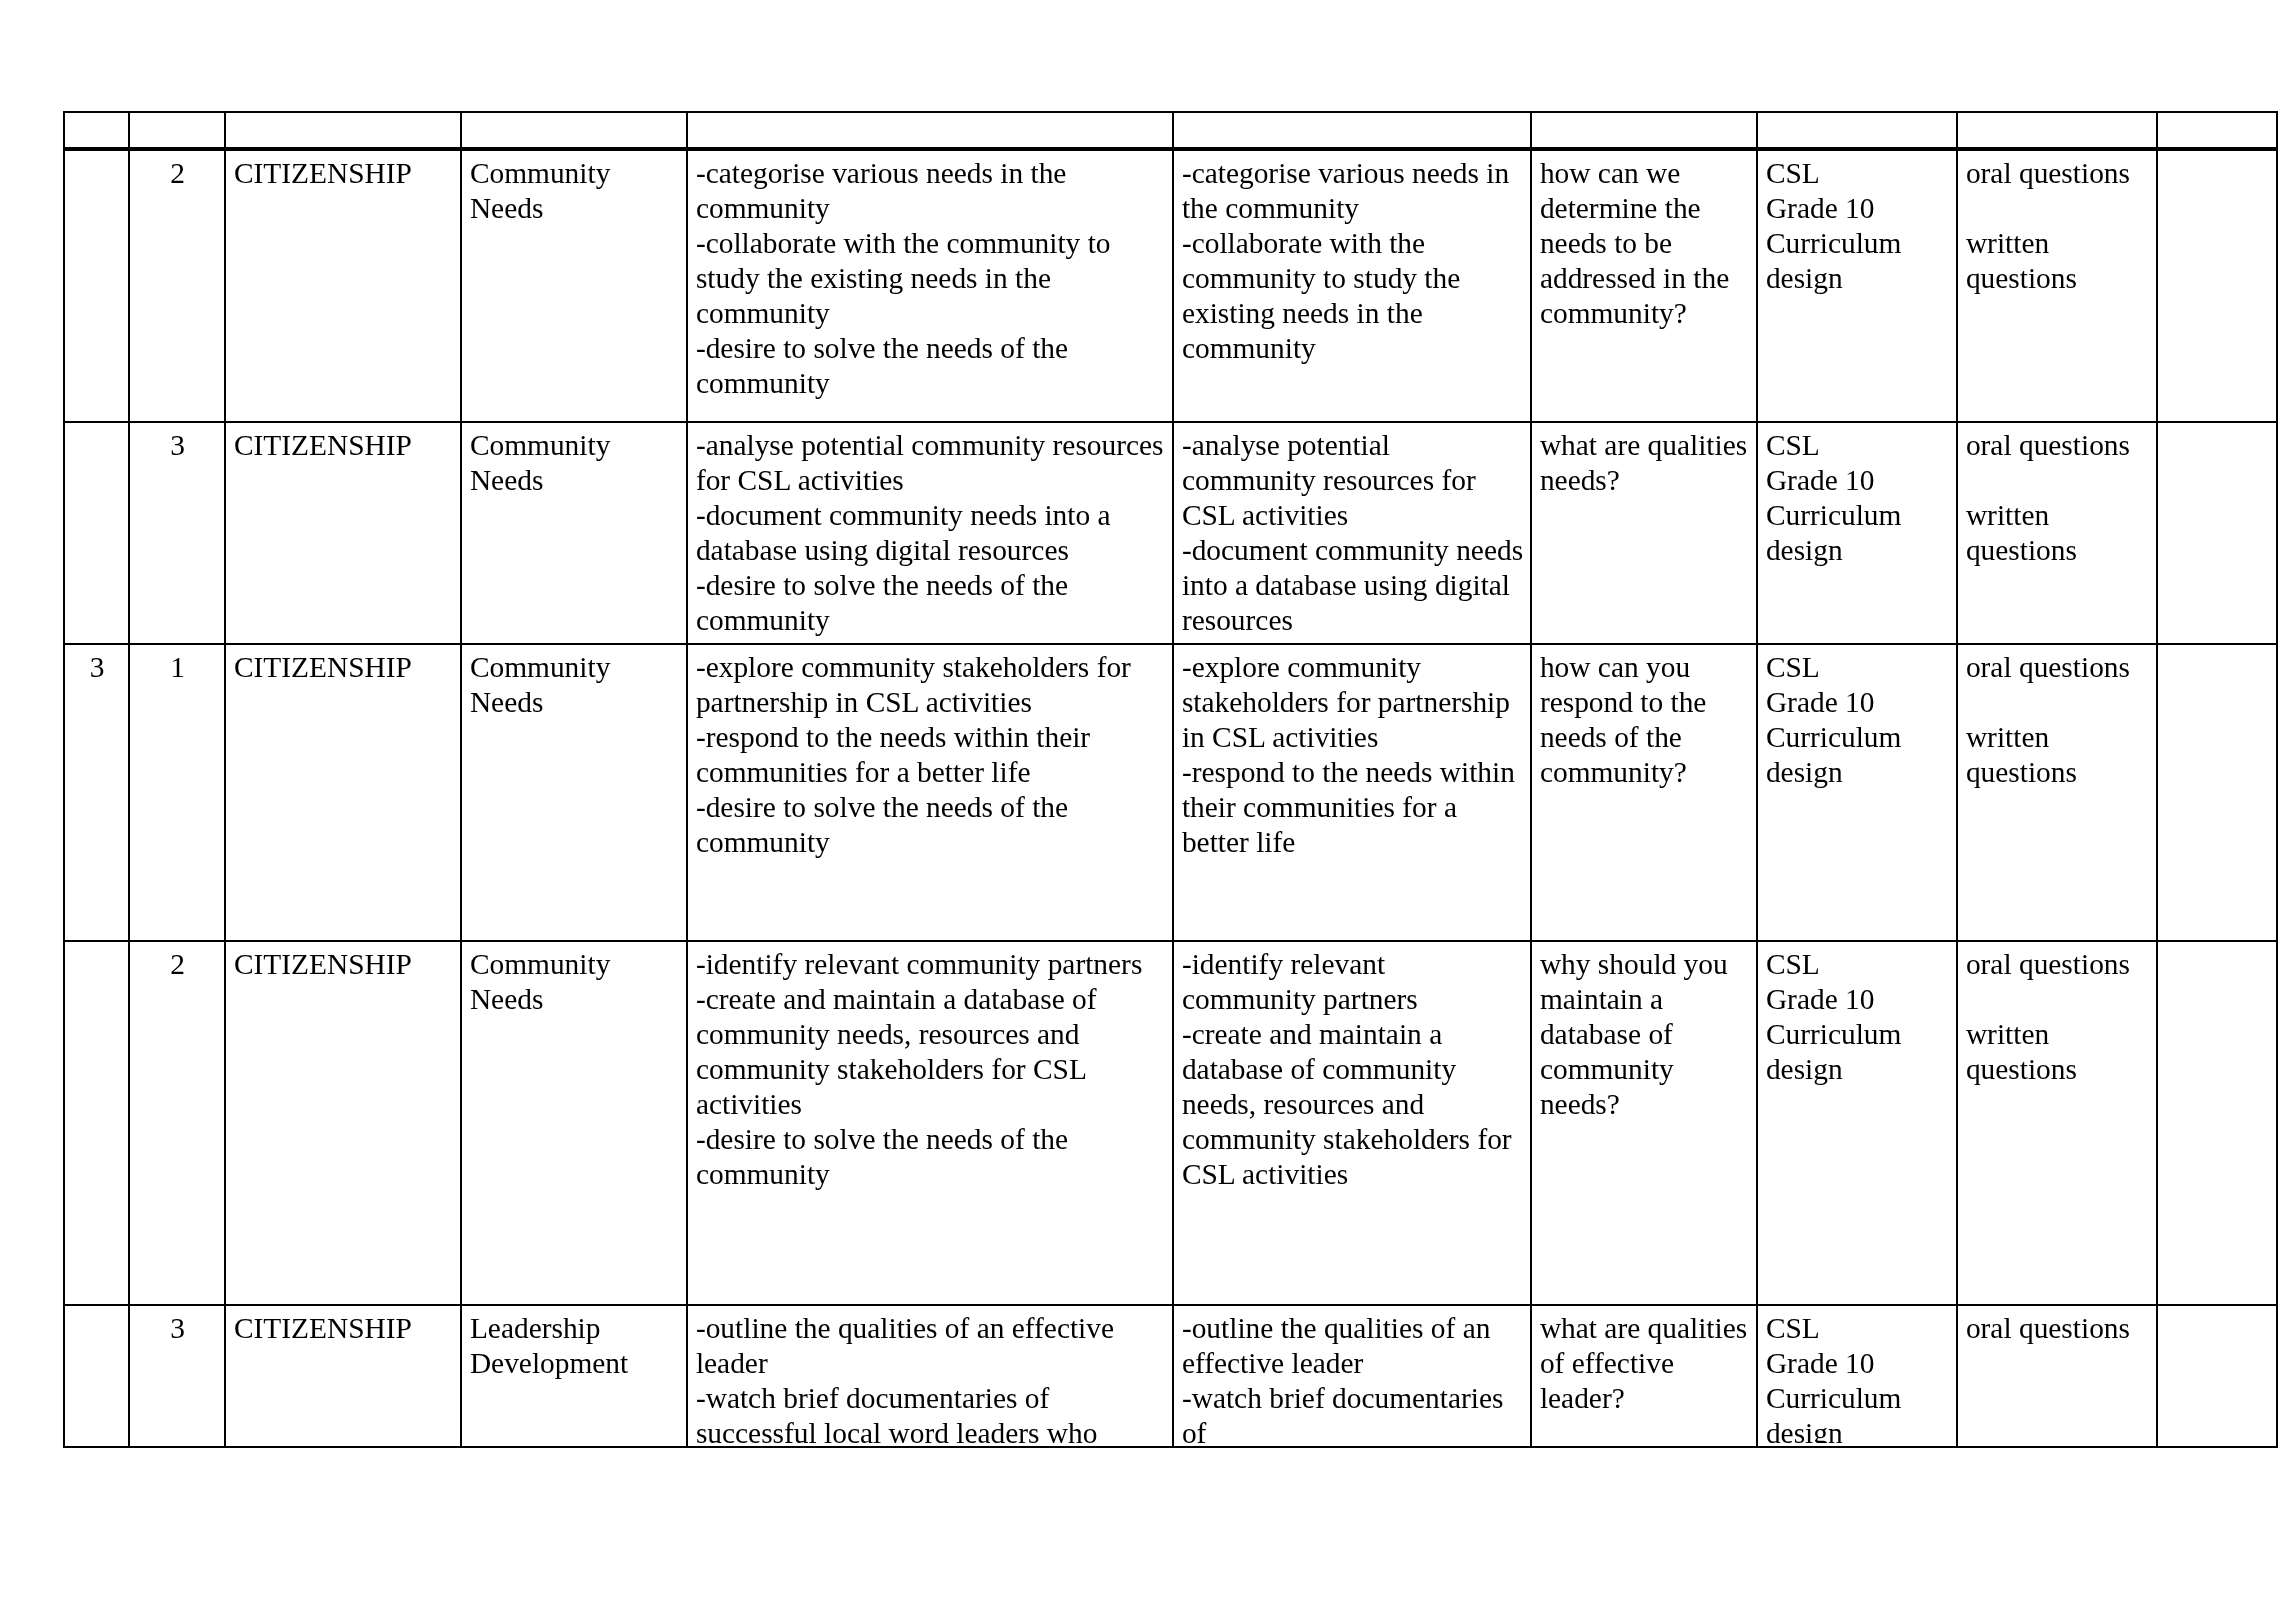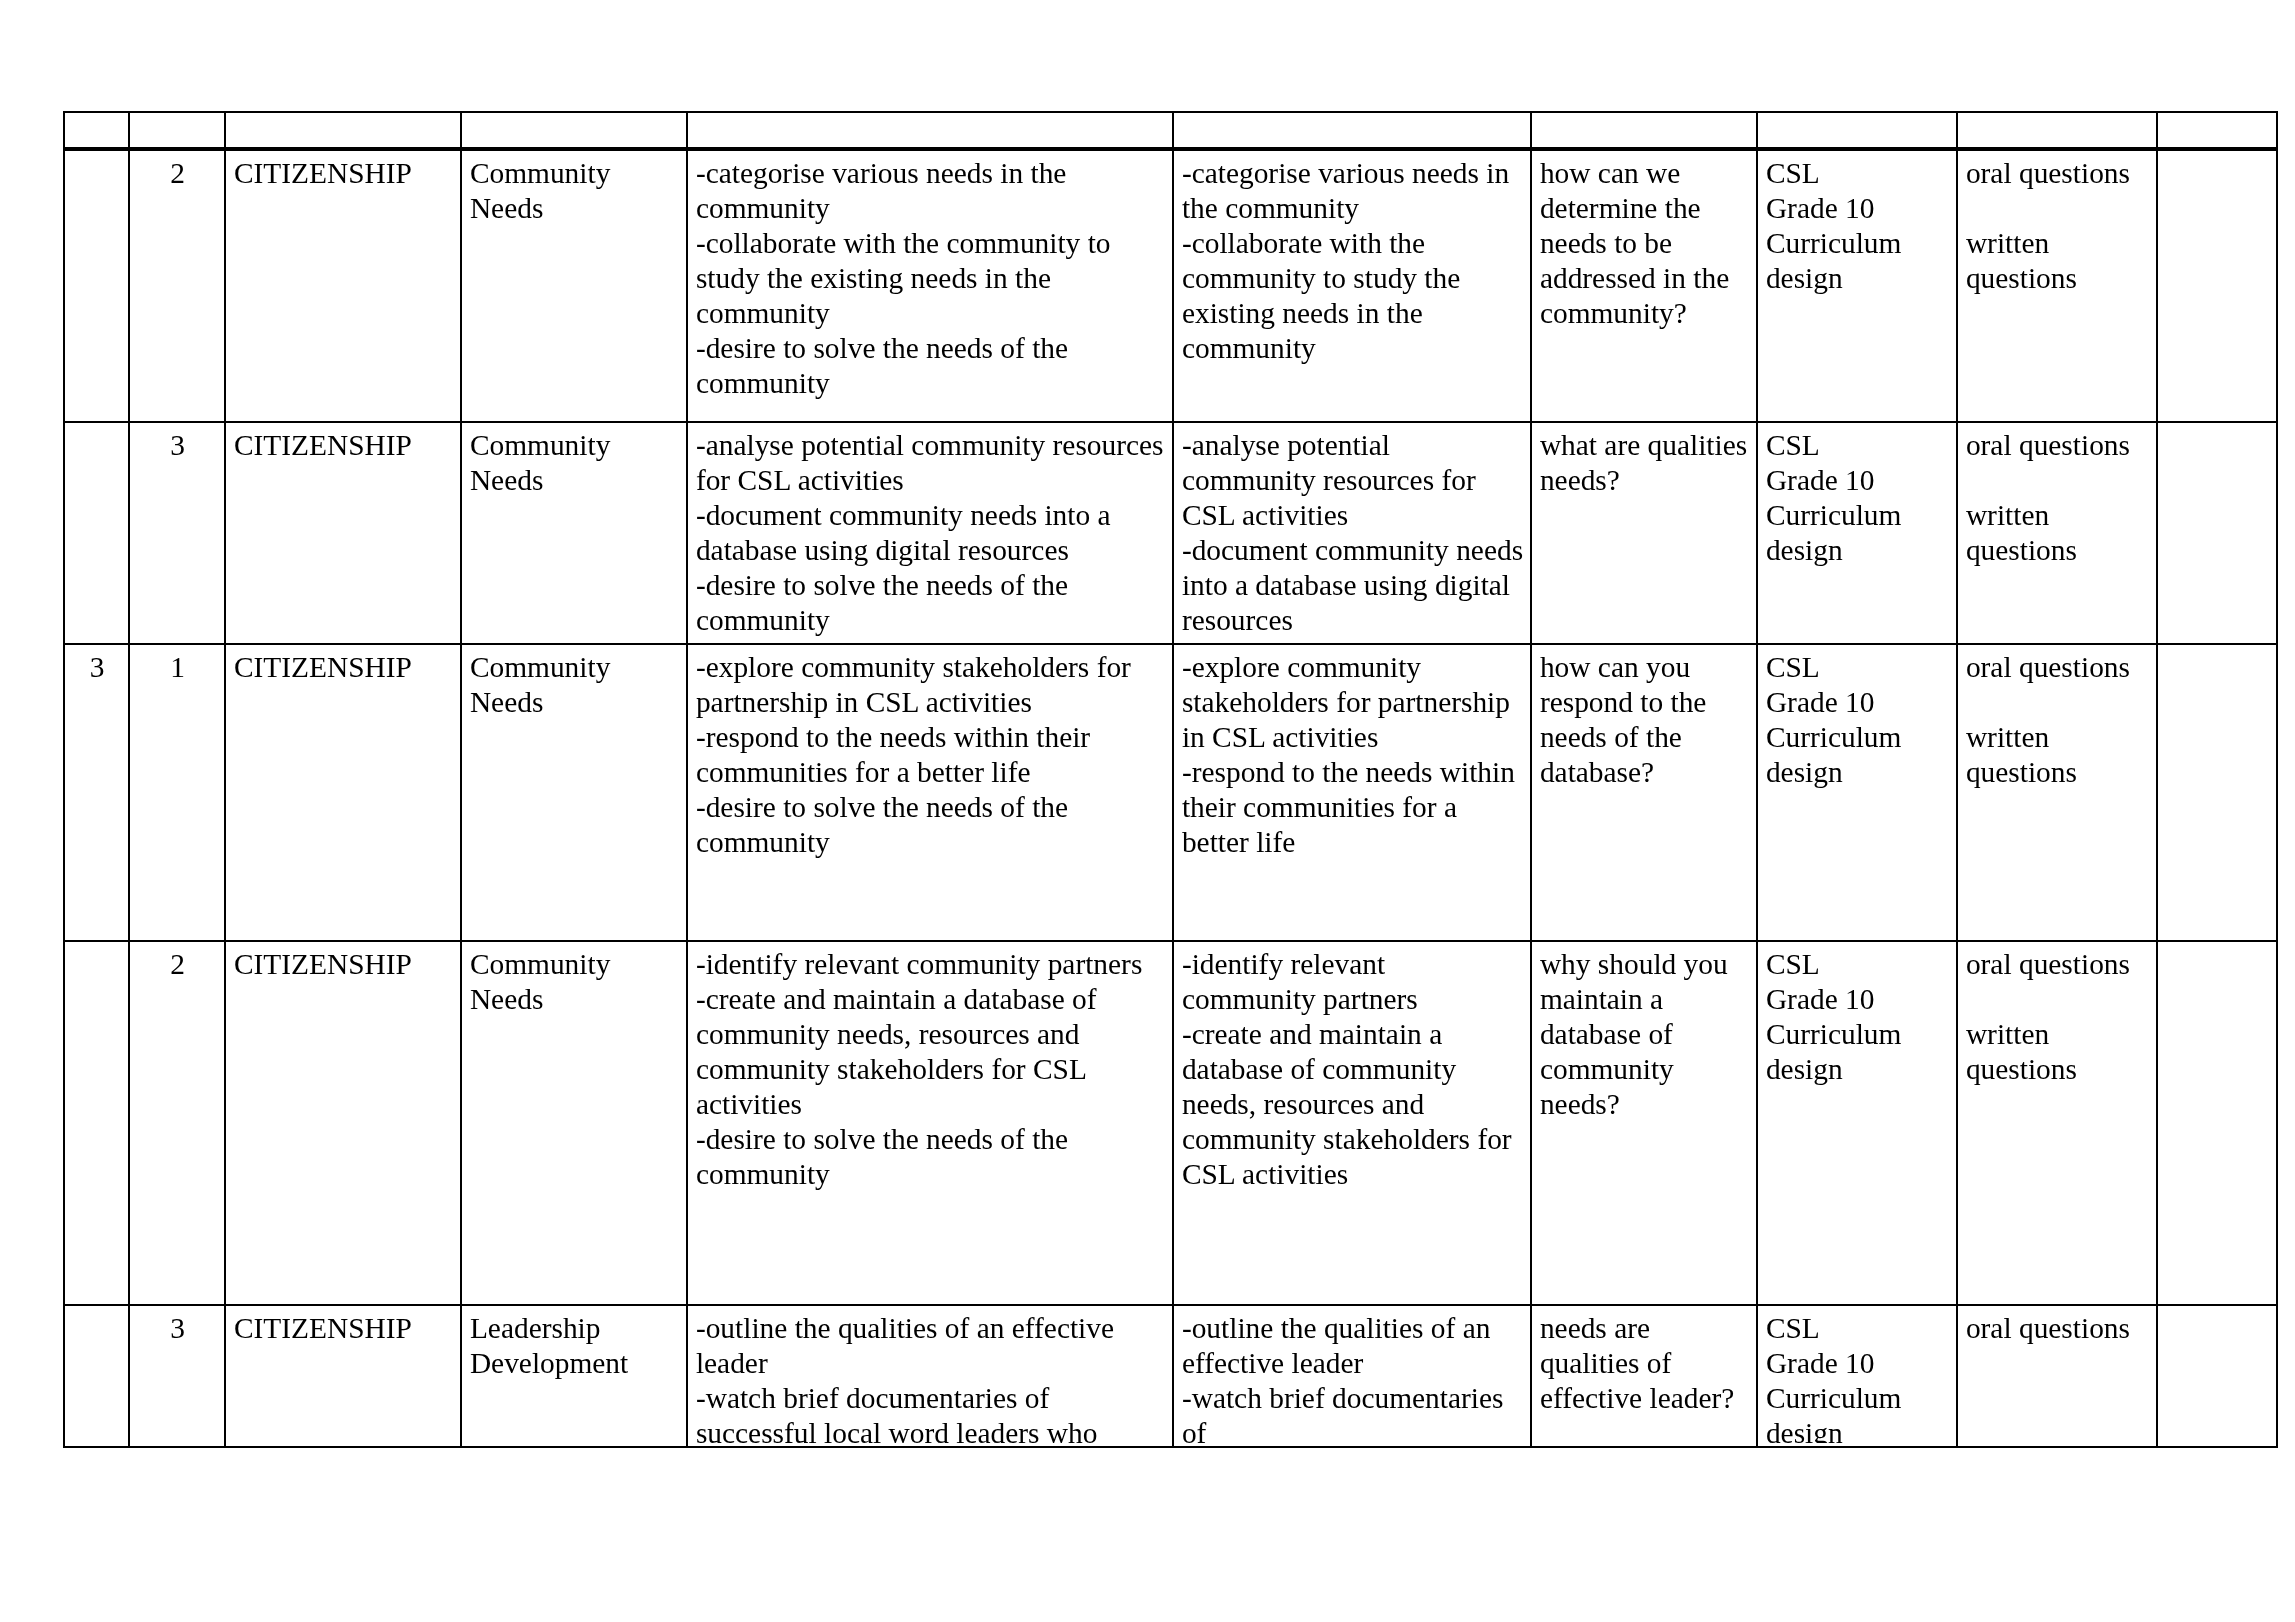--- a/index.html
+++ b/index.html
@@ -199,21 +199,21 @@
         <td>
             <div class="cw">-explore  community stakeholders for partnership in CSL activities
 -respond to the needs within their communities  for a better life
 -desire to solve the needs of the community</div>
           </td>
         <td>
             <div class="cw">-explore  community stakeholders for partnership in CSL activities
 -respond to the needs within their communities for a better life</div>
           </td>
         <td>
-            <div class="cw">how can you respond to the needs of the database?</div>
+            <div class="cw">how can you respond to the needs of the community?</div>
           </td>
         <td>
             <div class="cw">CSL
 Grade 10
 Curriculum design</div>
           </td>
         <td>
             <div class="cw">oral questions
 
 written questions</div>
@@ -278,21 +278,21 @@
           </td>
         <td>
             <div class="cw">-outline the qualities of an effective leader
 -watch brief documentaries of successful local word leaders who</div>
           </td>
         <td>
             <div class="cw">-outline the qualities of an effective leader
 -watch brief documentaries of</div>
           </td>
         <td>
-            <div class="cw">needs are qualities of effective leader?</div>
+            <div class="cw">what are qualities of effective leader?</div>
           </td>
         <td>
             <div class="cw">CSL
 Grade 10
 Curriculum design</div>
           </td>
         <td>
             <div class="cw">oral questions</div>
           </td>
         <td>

